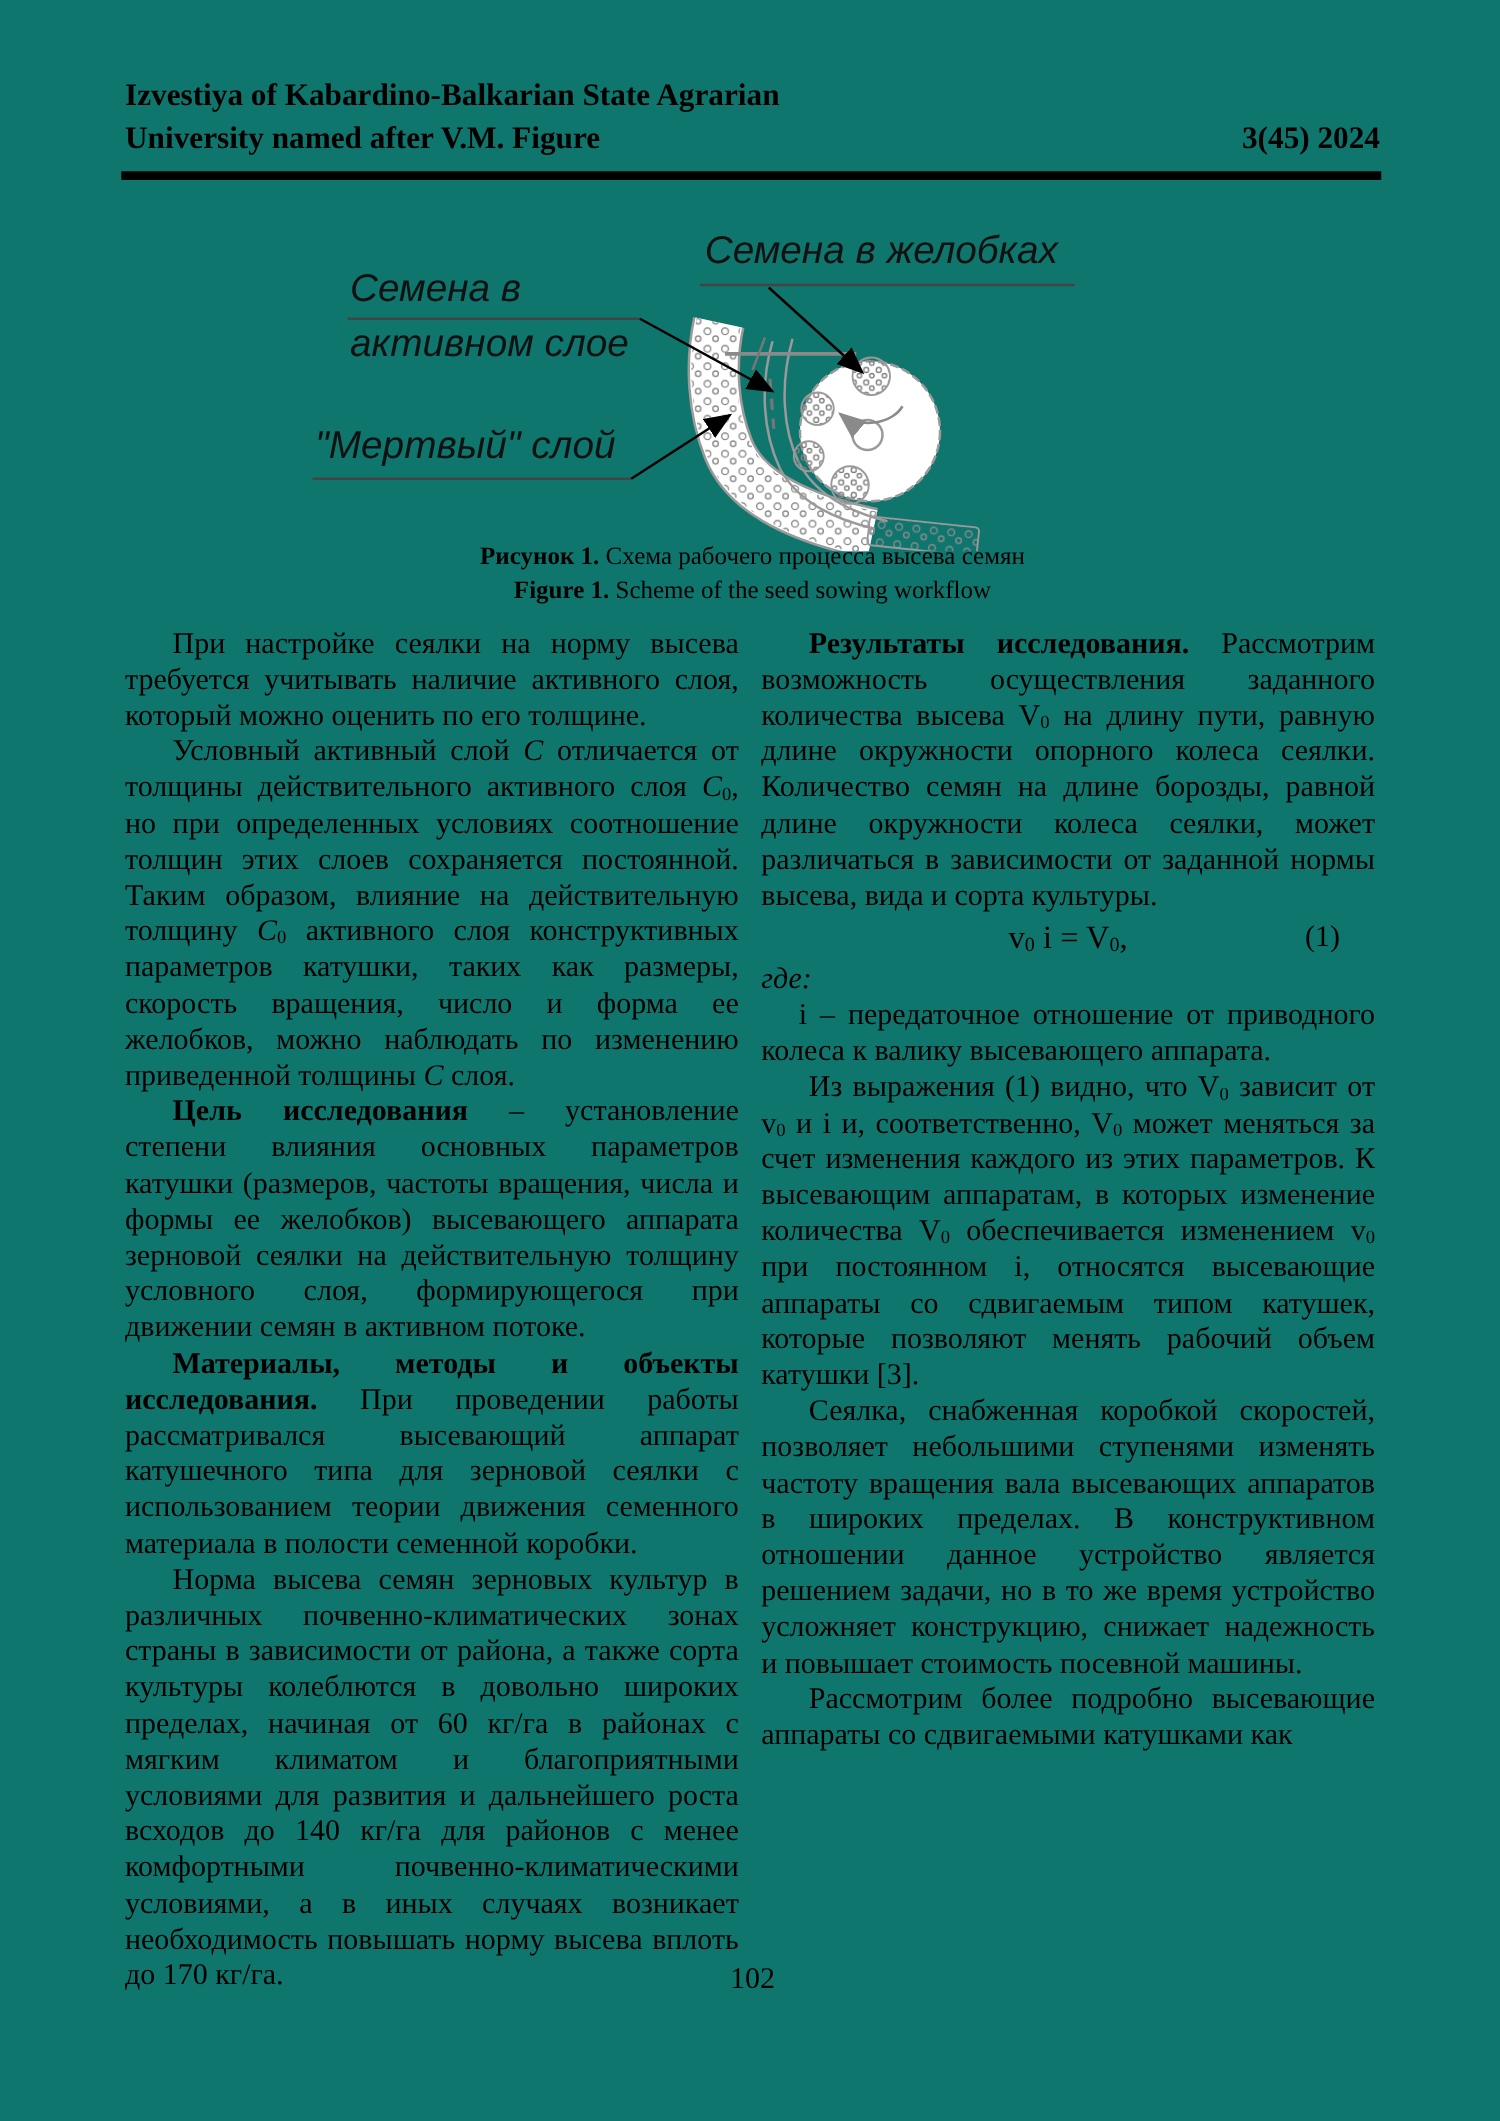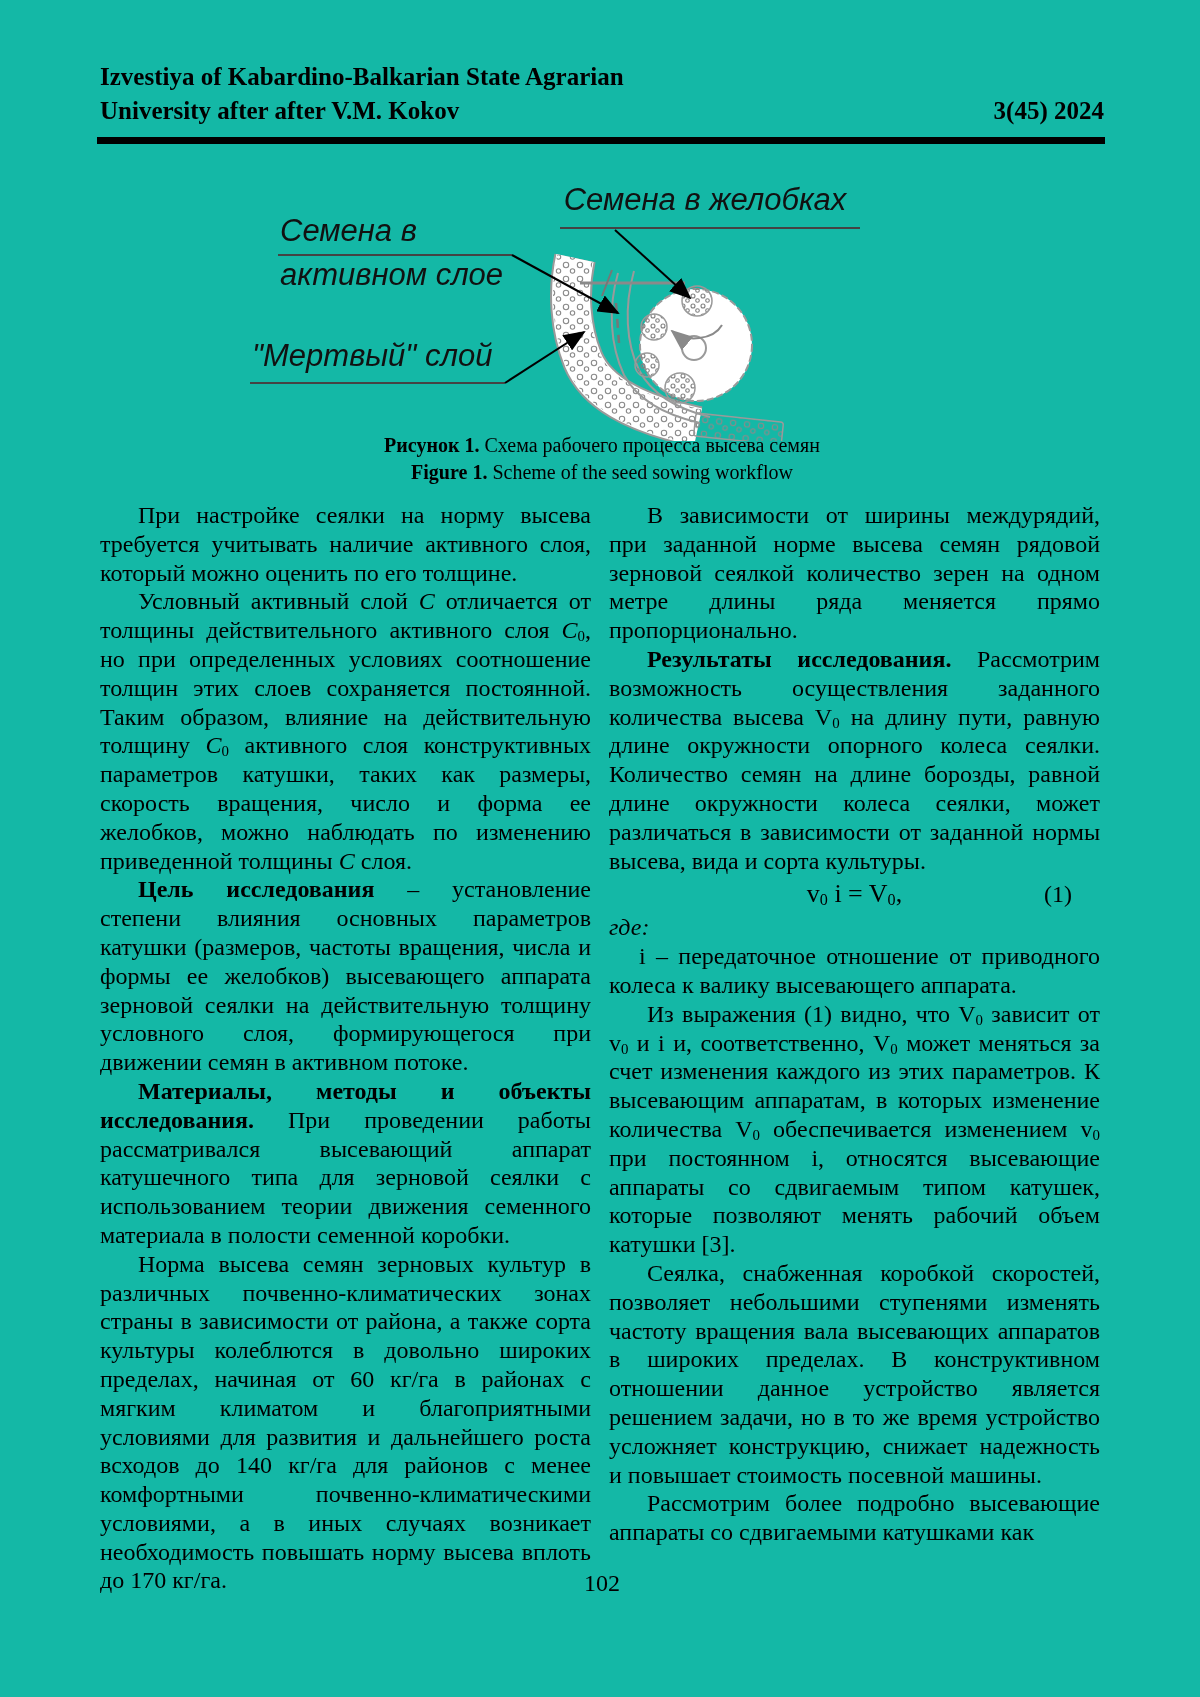--- a/index.html
+++ b/index.html
@@ -1,16 +1,16 @@
 <!DOCTYPE html>
 <html><head>
 <meta charset="utf-8">
 <style>
   html,body{margin:0;padding:0;background:#e8e8e8;}
-  .page{position:relative;width:1200px;height:1697px;background:#14b8a6;color:#000;
+  .page{position:relative;width:1200px;height:1697px;background:#0f766e;color:#000;
         font-family:"Liberation Serif",serif;overflow:hidden;margin:0 auto;}
 
   
   .jheader{position:absolute;left:100px;top:60px;width:1004px;
            font-weight:bold;font-size:25px;line-height:34px;}
   .jh-row{display:flex;justify-content:space-between;align-items:baseline;}
   .hrule{position:absolute;left:97px;top:137px;width:1008px;height:7px;background:#000;}
 
   
   .figwrap{position:absolute;left:100px;top:163px;width:1004px;height:278px;text-align:center;}
@@ -42,21 +42,21 @@
   .pageno{position:absolute;left:100px;top:1570px;width:1004px;text-align:center;font-size:24px;}
 </style>
 </head>
 <body>
 
 <div class="page">
 
   <div class="jheader">
     <div>Izvestiya of Kabardino-Balkarian State Agrarian</div>
     <div class="jh-row">
-      <span>University after after V.M. Kokov</span>
+      <span>University named after V.M. Figure</span>
       <span>3(45) 2024</span>
     </div>
   </div>
   <div class="hrule"></div>
 
   <div class="figwrap">
     <svg width="1004" height="278" viewBox="0 0 1004 278" xmlns="http://www.w3.org/2000/svg">
       <defs>
         <pattern id="seeds" width="14" height="14" patternUnits="userSpaceOnUse">
           <circle cx="4" cy="4" r="2.7" fill="none" stroke="#8a8a8a" stroke-width="1.1"></circle>
@@ -125,21 +125,20 @@
 
   <div class="cols">
     <div class="col">
       <p class="p-ind"><span>При настройке сеялки на норму высева требуется учитывать наличие активного слоя, который можно оценить по его толщине.</span></p>
       <p class="p-ind"><span>Условный активный слой </span><span class="run-i">С</span><span> отличается от толщины действительного активного слоя </span><span class="run-i">С</span><span class="run-sub">0</span><span>, но при определенных условиях соотношение толщин этих слоев сохраняется постоянной. Таким образом, влияние на действительную толщину </span><span class="run-i">С</span><span class="run-sub">0</span><span> активного слоя конструктивных параметров катушки, таких как размеры, скорость вращения, число и форма ее желобков, можно наблюдать по изменению приведенной толщины </span><span class="run-i">С</span><span> слоя.</span></p>
       <p class="p-ind"><span class="run-b">Цель исследования</span><span> – установление степени влияния основных параметров катушки (размеров, частоты вращения, числа и формы ее желобков) высевающего аппарата зерновой сеялки на действительную толщину условного слоя, формирующегося при движении семян в активном потоке.</span></p>
       <p class="p-ind"><span class="run-b">Материалы, методы и объекты исследования.</span><span> При проведении работы рассматривался высевающий аппарат катушечного типа для зерновой сеялки с использованием теории движения семенного материала в полости семенной коробки.</span></p>
       <p class="p-ind"><span>Норма высева семян зерновых культур в различных почвенно-климатических зонах страны в зависимости от района, а также сорта культуры колеблются в довольно широких пределах, начиная от 60 кг/га в районах с мягким климатом и благоприятными условиями для развития и дальнейшего роста всходов до 140 кг/га для районов с менее комфортными почвенно-климатическими условиями, а в иных случаях возникает необходимость повышать норму высева вплоть до 170 кг/га.</span></p>
     </div>
     <div class="col">
-      <p class="p-ind"><span>В зависимости от ширины междурядий, при заданной норме высева семян рядовой зерновой сеялкой количество зерен на одном метре длины ряда меняется прямо пропорционально.</span></p>
       <p class="p-ind"><span class="run-b">Результаты исследования.</span><span> Рассмотрим возможность осуществления заданного количества высева V</span><span class="run-sub">0</span><span> на длину пути, равную длине окружности опорного колеса сеялки. Количество семян на длине борозды, равной длине окружности колеса сеялки, может различаться в зависимости от заданной нормы высева, вида и сорта культуры.</span></p>
       <div class="eq-row">
         <span><span>v</span><span class="run-sub">0</span><span> i = V</span><span class="run-sub">0</span><span>,</span></span>
         <span class="eq-number">(1)</span>
       </div>
       <p class="p-where"><span class="run-i">где:</span></p>
       <p class="p-def"><span>i – передаточное отношение от приводного колеса к валику высевающего аппарата.</span></p>
       <p class="p-ind"><span>Из выражения (1) видно, что V</span><span class="run-sub">0</span><span> зависит от v</span><span class="run-sub">0</span><span> и i и, соответственно, V</span><span class="run-sub">0</span><span> может меняться за счет изменения каждого из этих параметров. К высевающим аппаратам, в которых изменение количества V</span><span class="run-sub">0</span><span> обеспечивается изменением v</span><span class="run-sub">0</span><span> при постоянном i, относятся высевающие аппараты со сдвигаемым типом катушек, которые позволяют менять рабочий объем катушки [3].</span></p>
       <p class="p-ind"><span>Сеялка, снабженная коробкой скоростей, позволяет небольшими ступенями изменять частоту вращения вала высевающих аппаратов в широких пределах. В конструктивном отношении данное устройство является решением задачи, но в то же время устройство усложняет конструкцию, снижает надежность и повышает стоимость посевной машины.</span></p>
       <p class="p-ind"><span>Рассмотрим более подробно высевающие аппараты со сдвигаемыми катушками как</span></p>

